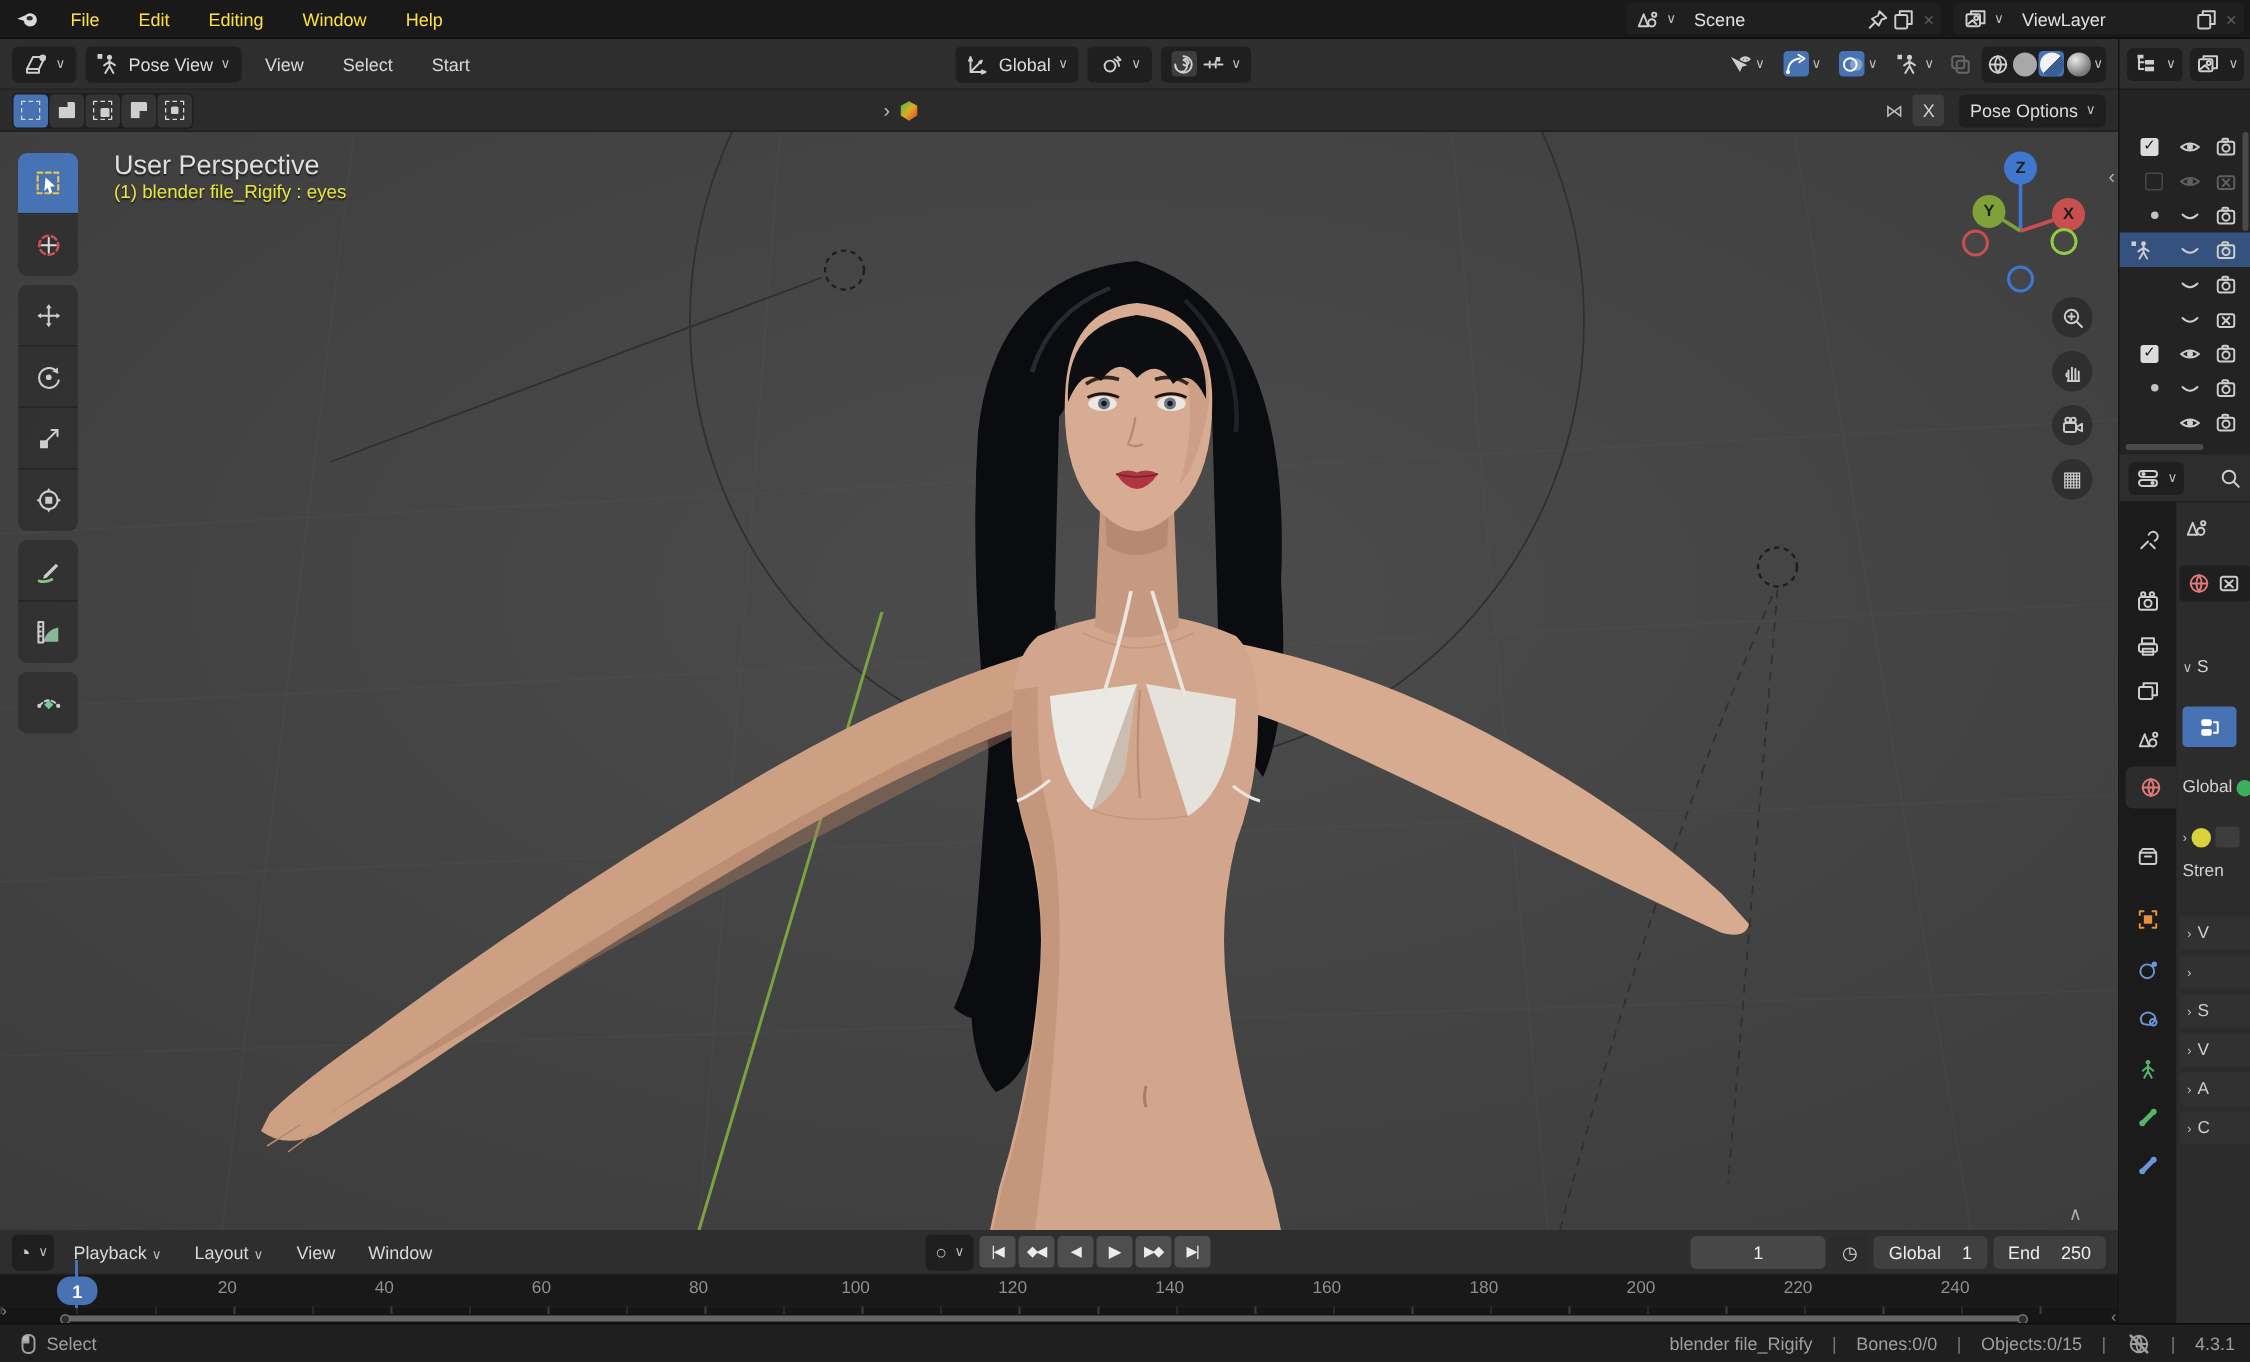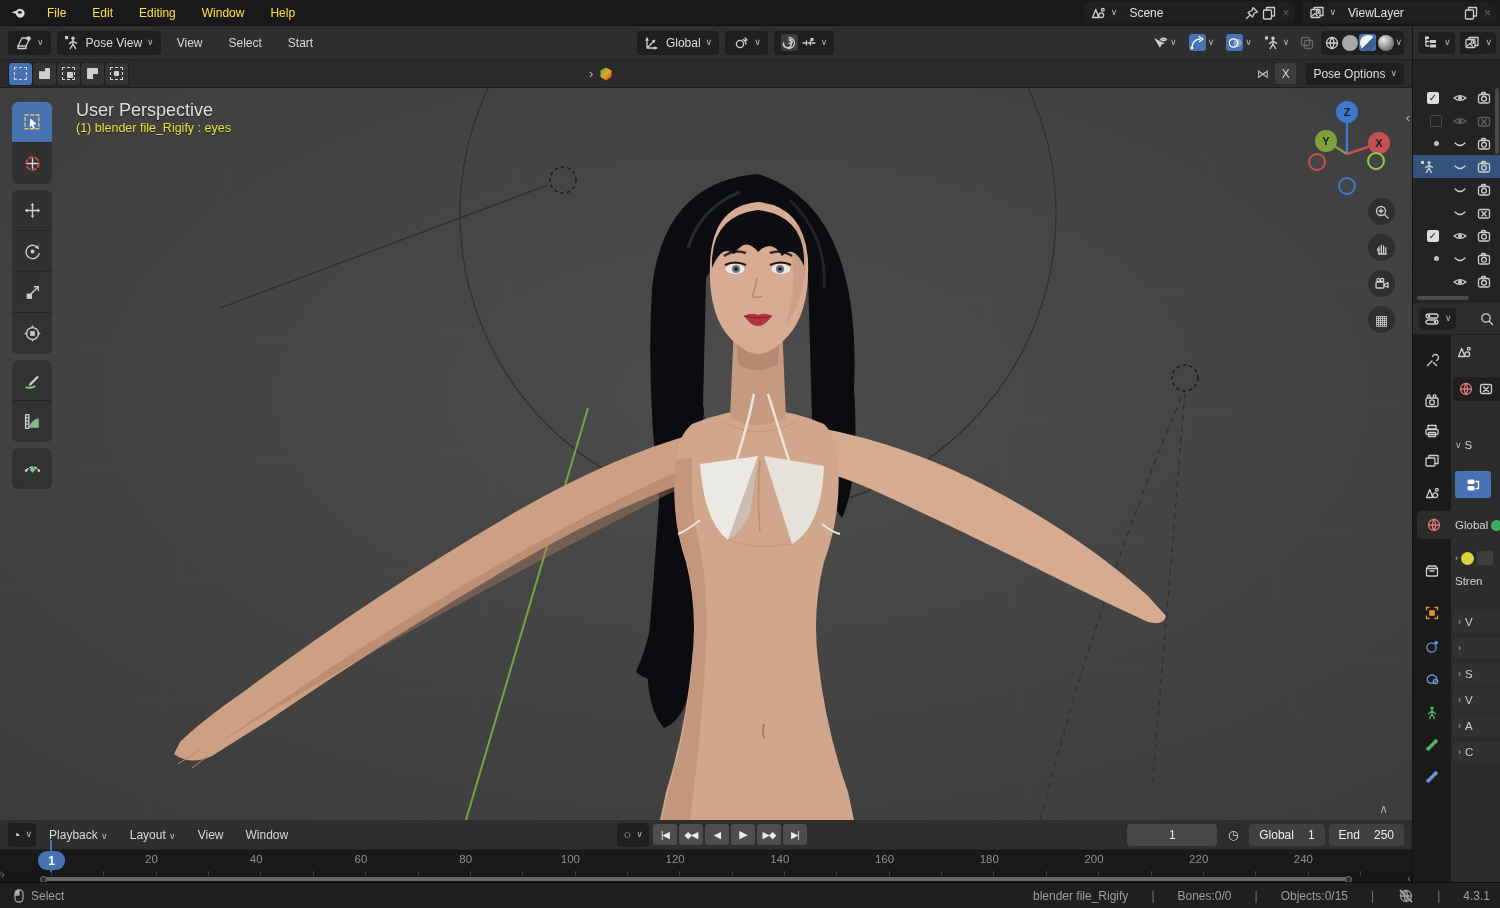--- a/index.html
+++ b/index.html
@@ -120,21 +120,21 @@
     background-image:repeating-linear-gradient(90deg,#3d3d3d 0 1px,transparent 1px 52.36px);background-position:51px 0}
   #tl-scroll{position:absolute;left:0;top:56px;width:1412px;height:6px;background:#161616}
   #tl-thumb{position:absolute;left:42px;top:1px;width:1308px;height:4px;background:#666;border-radius:2px}
   .thumb-dot{position:absolute;top:-1.5px;width:7px;height:7px;border-radius:50%;background:#2e2e2e;border:1.5px solid #777}
   #tl-left-arrow{position:absolute;left:1px;top:48px;color:#8a8a8a;font-size:11px}
   #tl-right-arrow{position:absolute;right:1px;top:52px;color:#8a8a8a;font-size:11px}
 
   
   #statusbar{position:absolute;left:0;top:882px;width:1500px;height:26px;background:#1f1f1f;border-top:1px solid #0d0d0d;
     display:flex;align-items:center;padding:0 10px;color:#9f9f9f}
-  #statusbar .right{margin-left:auto;display:flex;align-items:center;gap:23px}
+  #statusbar .right{margin-left:auto;display:flex;align-items:center;gap:13px}
   .sep{color:#777}
 </style>
 </head>
 <body>
 
 <div id="app">
 
   <header id="topbar">
     <span id="logo">
       <svg class="mi" viewBox="0 0 16 16">

